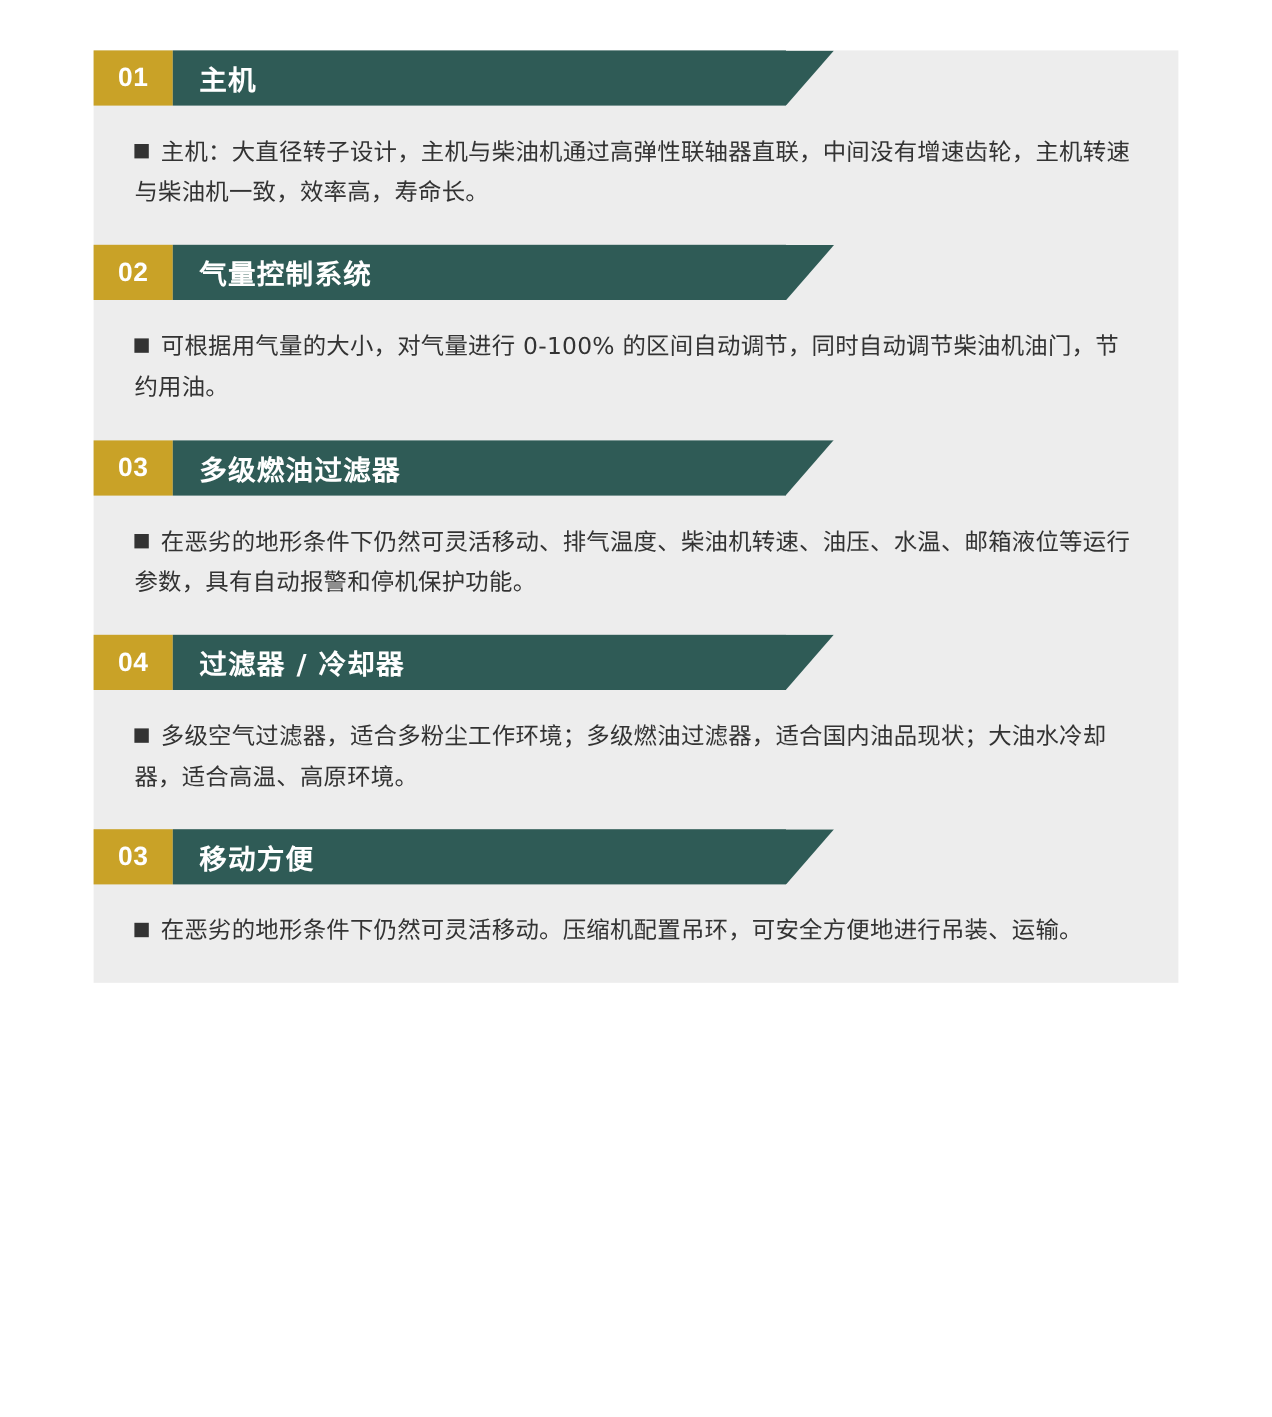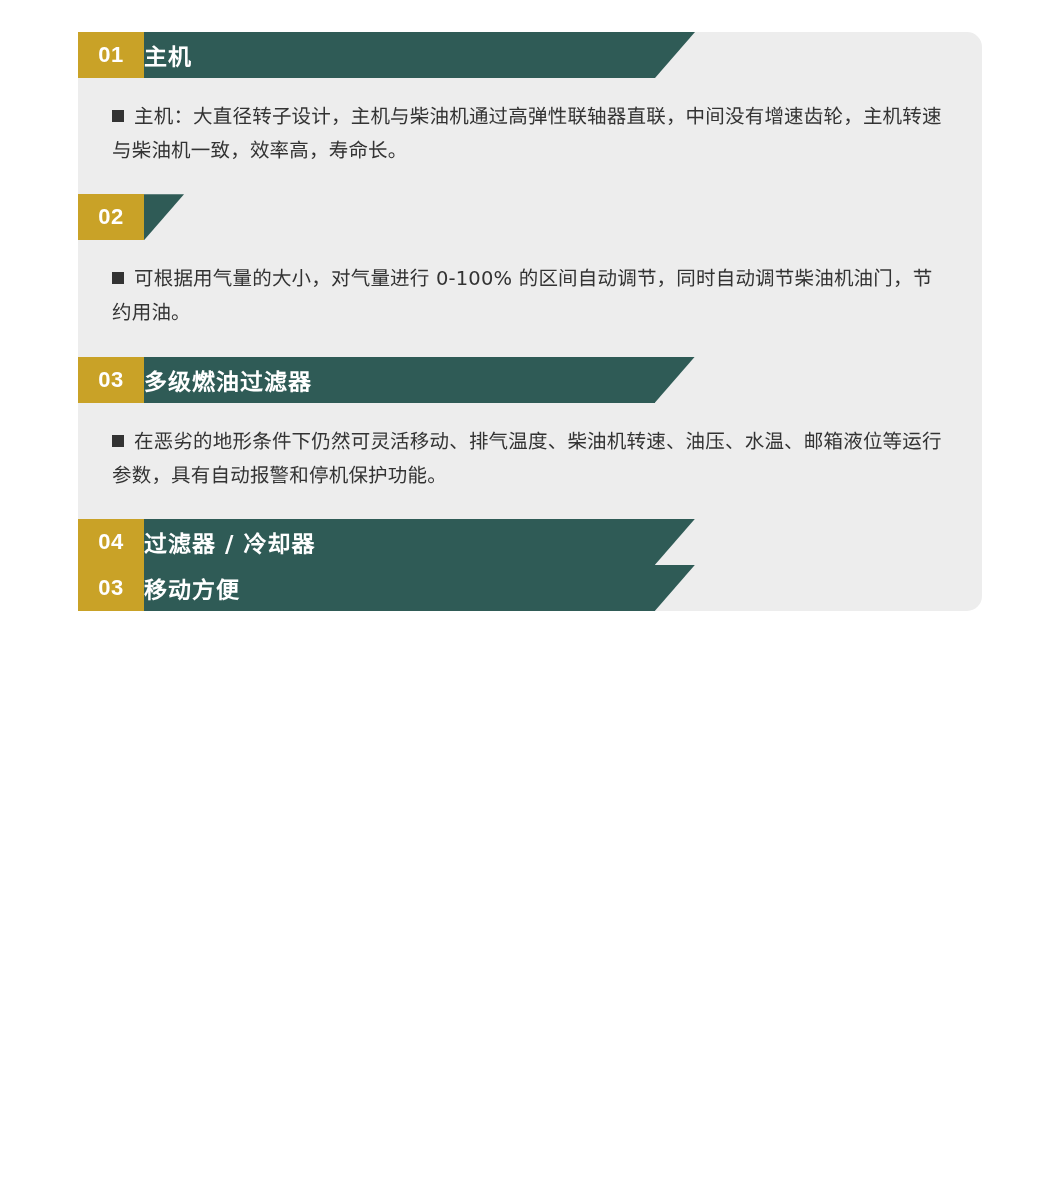--- a/index.html
+++ b/index.html
@@ -16,25 +16,24 @@
   }
   .page {
     position: relative;
     width: 1060px;
     height: 1181px;
     box-sizing: border-box;
   }
   .panel {
     position: absolute;
     left: 78px;
-    top: 32px;
+    top: 42px;
     width: 904px;
     background: #ededed;
     padding-bottom: 0;
-    border-radius: 15px;
   }
   .feature {
     position: relative;
   }
   
   .feature-head {
     position: relative;
     display: flex;
     align-items: stretch;
     height: 46px;
@@ -59,20 +58,21 @@
     flex: 1 1 auto;
     background: #2f5b56;
     display: flex;
     align-items: center;
   }
   .feature-title {
     color: #ffffff;
     font-size: 23px;
     font-weight: bold;
     letter-spacing: 1px;
+    padding-left: 22px;
     font-family: "DejaVu Sans", "Liberation Sans", sans-serif;
   }
   
   .feature-tail {
     width: 40px;
     flex: 0 0 40px;
     background: #2f5b56;
     clip-path: polygon(0 0, 100% 0, 0 100%);
   }
   .feature-body {
@@ -110,20 +110,23 @@
         <div class="feature-tail"></div>
       </div>
       <div class="feature-body">
         <span class="bullet-square"></span><span class="feature-text">主机：大直径转子设计，主机与柴油机通过高弹性联轴器直联，中间没有增速齿轮，主机转速与柴油机一致，效率高，寿命长。</span>
       </div>
     </div>
 
     <div class="feature">
       <div class="feature-head">
         <div class="feature-num">02</div>
+        <div class="feature-title-wrap">
+          <div class="feature-title">气量控制系统</div>
+        </div>
         <div class="feature-tail"></div>
       </div>
       <div class="feature-body">
         <span class="bullet-square"></span><span class="feature-text">可根据用气量的大小，对气量进行 0-100% 的区间自动调节，同时自动调节柴油机油门，节约用油。</span>
       </div>
     </div>
 
     <div class="feature">
       <div class="feature-head">
         <div class="feature-num">03</div>
@@ -138,27 +141,33 @@
     </div>
 
     <div class="feature">
       <div class="feature-head">
         <div class="feature-num">04</div>
         <div class="feature-title-wrap">
           <div class="feature-title">过滤器 / 冷却器</div>
         </div>
         <div class="feature-tail"></div>
       </div>
+      <div class="feature-body">
+        <span class="bullet-square"></span><span class="feature-text">多级空气过滤器，适合多粉尘工作环境；多级燃油过滤器，适合国内油品现状；大油水冷却器，适合高温、高原环境。</span>
+      </div>
     </div>
 
 
     <div class="feature">
       <div class="feature-head">
         <div class="feature-num">03</div>
         <div class="feature-title-wrap">
           <div class="feature-title">移动方便</div>
         </div>
         <div class="feature-tail"></div>
       </div>
+      <div class="feature-body">
+        <span class="bullet-square"></span><span class="feature-text">在恶劣的地形条件下仍然可灵活移动。压缩机配置吊环，可安全方便地进行吊装、运输。</span>
+      </div>
     </div>
 
   </div>
 </div>
 
 </body></html>

